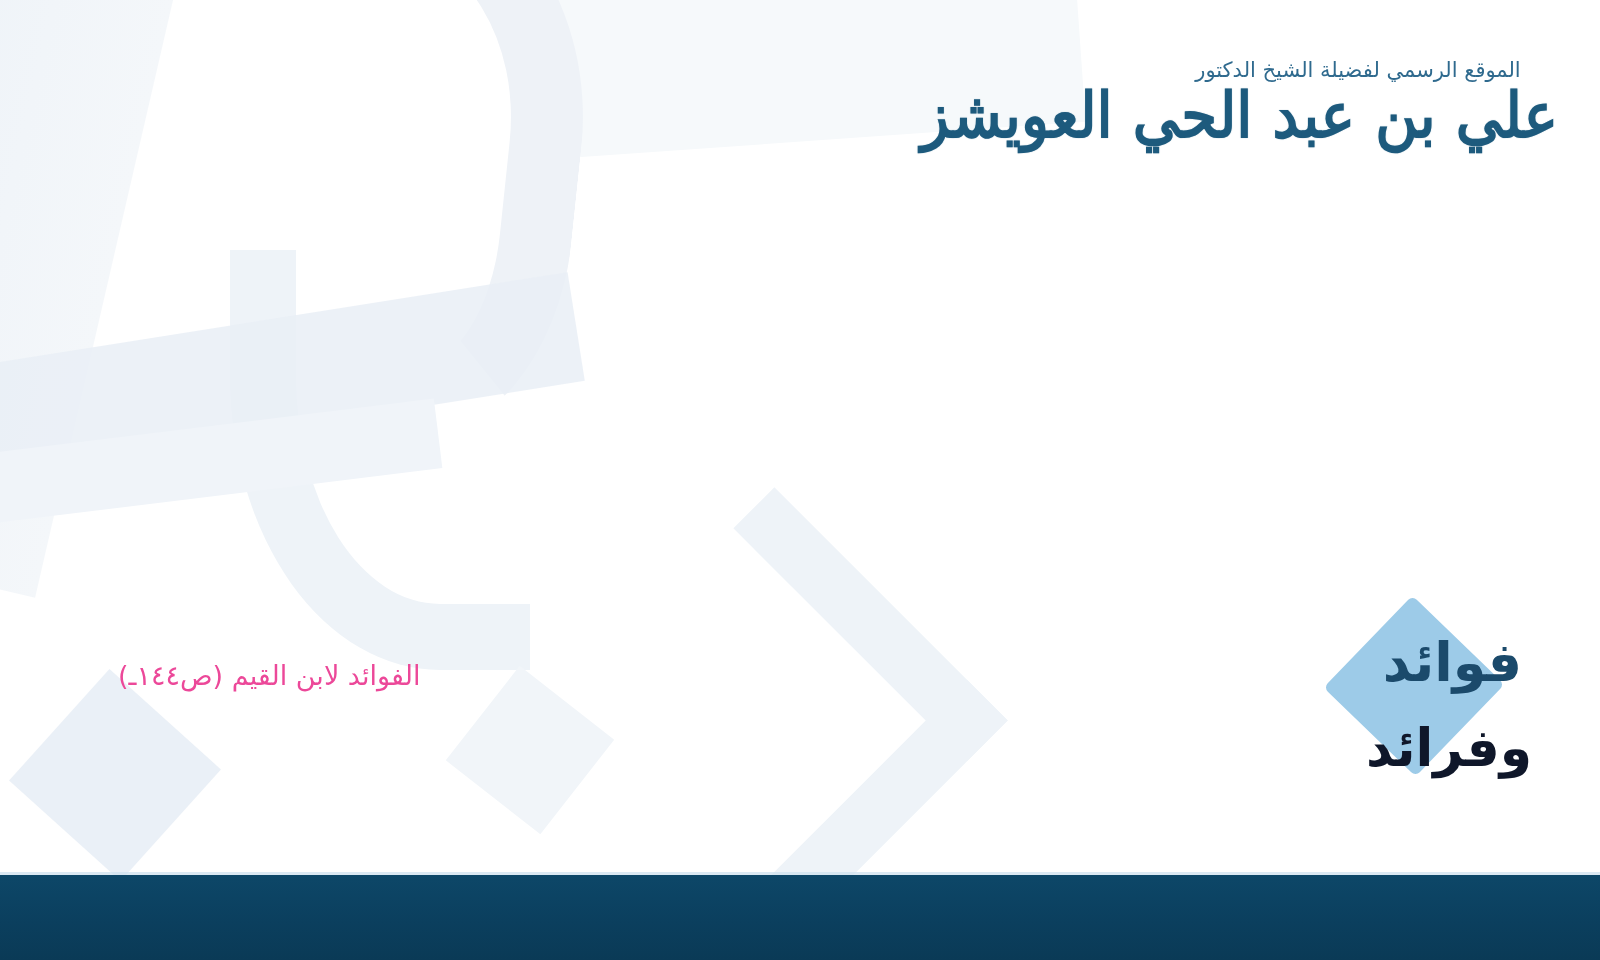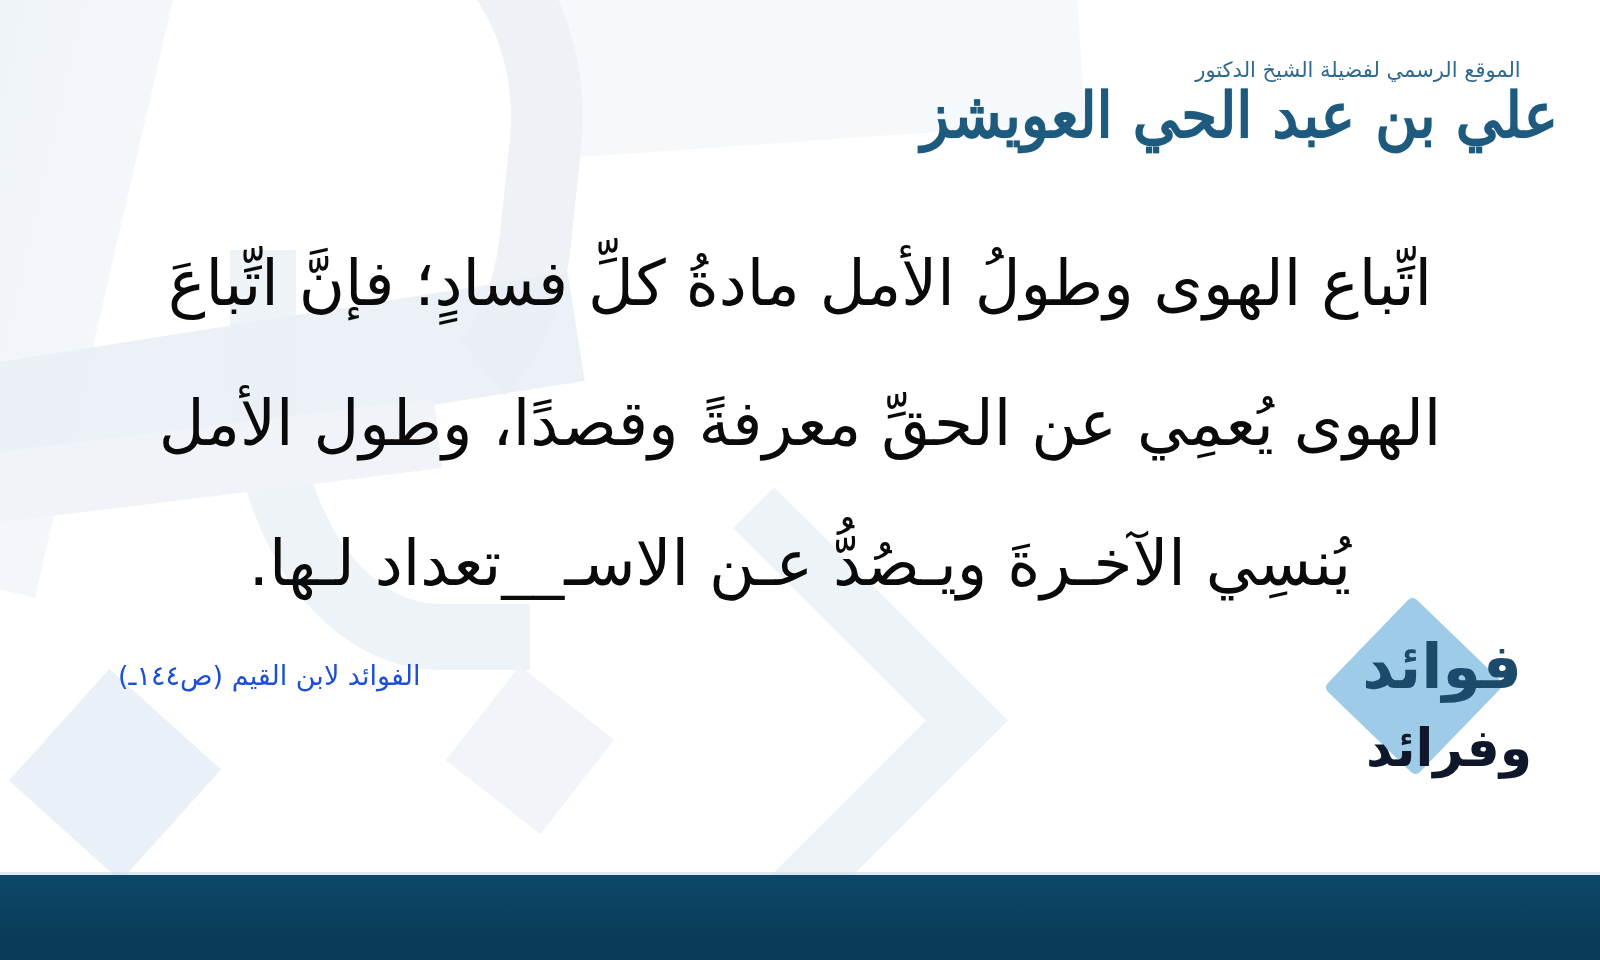--- a/index.html
+++ b/index.html
@@ -139,21 +139,21 @@
     font-weight:500;
   }
 
   
   .citation {
     position:absolute;
     top:660px; left:118px;
     direction:rtl;
     font-family:"DejaVu Sans", sans-serif;
     font-size:27px;
-    color:#1d4ed8;
+    color:#ec4899;
     white-space:nowrap;
     text-align:right;
   }
 
   
   .brand-badge {
     position:absolute;
     right:60px; bottom:148px;
     width:300px; height:200px;
   }
@@ -162,21 +162,21 @@
     right:62px; top:10px;
     width:128px; height:128px;
     background:#9dcbe8;
     transform:rotate(44deg);
     border-radius:6px;
   }
   .brand-word-top {
     position:absolute;
     right:18px; top:24px;
     font-family:"DejaVu Sans", sans-serif;
-    font-size:62px;
+    font-size:54px;
     font-weight:bold;
     color:#1b4a6b;
     line-height:1;
     letter-spacing:-1px;
     direction:rtl;
   }
   .brand-word-bottom {
     position:absolute;
     right:8px; top:110px;
     font-family:"DejaVu Sans", sans-serif;
@@ -219,25 +219,20 @@
     <div class="wm wm-diamond-1"></div>
     <div class="wm wm-diamond-2"></div>
     <div class="wm wm-chev"></div>
   </div>
 
   <div class="site-logo">
     <div class="site-logo-tagline">الموقع الرسمي لفضيلة الشيخ الدكتور</div>
     <div class="site-logo-name">علي بن عبد الحي العويشز</div>
   </div>
 
-  <div class="quote-block">
-    <div class="quote-line">اتِّباع الهوى وطولُ الأمل مادةُ كلِّ فسادٍ؛ فإنَّ اتِّباعَ</div>
-    <div class="quote-line">الهوى يُعمِي عن الحقِّ معرفةً وقصدًا، وطول الأمل</div>
-    <div class="quote-line">يُنسِي الآخـرةَ ويـصُدُّ عـن الاسـ__تعداد لـها.</div>
-  </div>
 
   <div class="citation">الفوائد لابن القيم (ص١٤٤ـ)</div>
 
   <div class="brand-badge">
     <div class="brand-diamond"></div>
     <div class="brand-word-top">فوائد</div>
     <div class="brand-word-bottom">وفرائد</div>
   </div>
 
   <div class="bottom-bar-hairline"></div>

